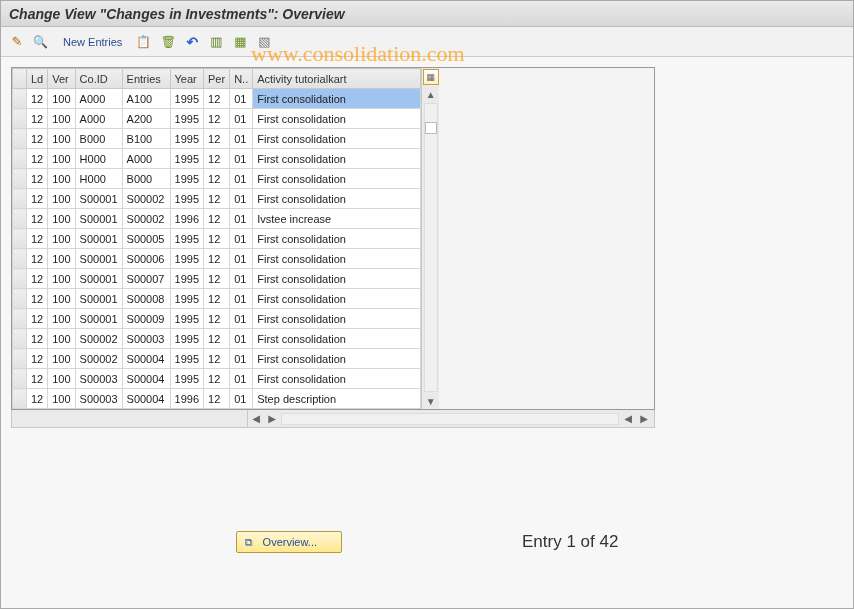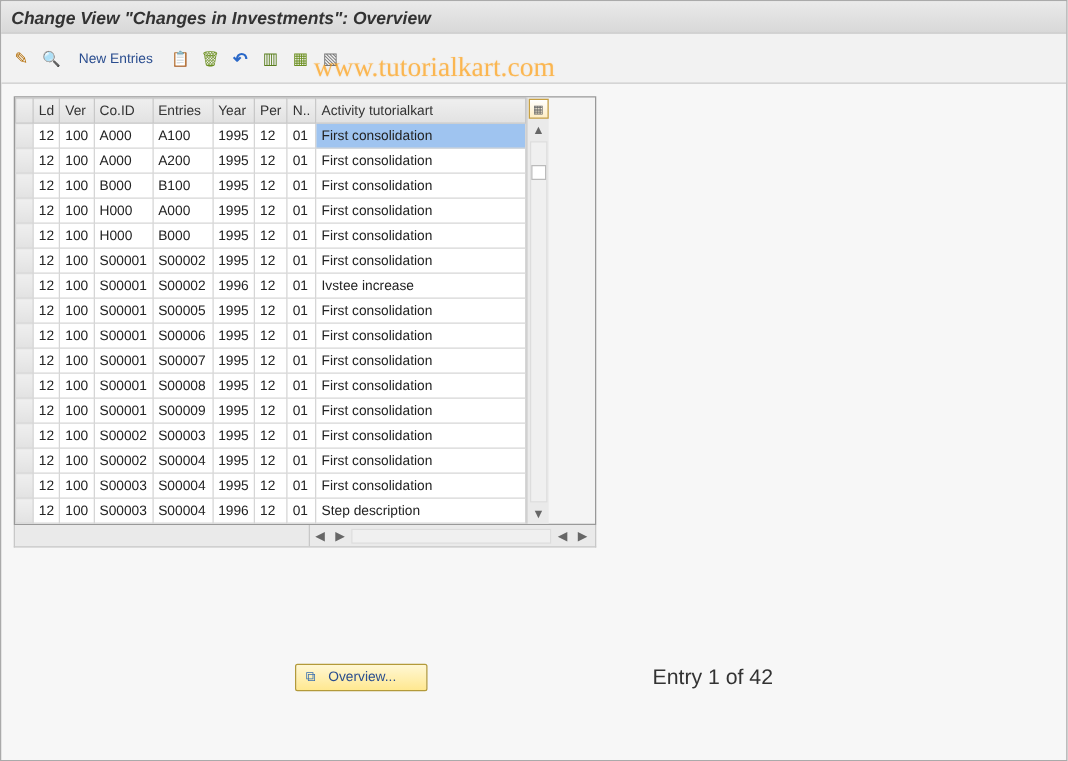--- a/index.html
+++ b/index.html
@@ -19,21 +19,21 @@
     height: 26px;
     display: flex;
     align-items: center;
     padding: 0 8px;
     font-weight: bold;
     font-style: italic;
     font-size: 14px;
     color: #333;
   }
   .toolbar {
-    height: 40px;
+    height: 30px;
     background: #f2f2f2;
     border-bottom: 1px solid #ccc;
     display: flex;
     align-items: center;
     padding: 0 6px;
     gap: 4px;
   }
   .tb-btn {
     width: 20px; height: 20px;
     display: inline-flex; align-items: center; justify-content: center;
@@ -53,21 +53,21 @@
   .icon-undo::before{ content:"↶"; color:#2a68c8; font-size:14px; font-weight:bold;}
   .icon-select::before{ content:"▥"; color:#5a7f1f; font-size:13px;}
   .icon-selectall::before{ content:"▦"; color:#6b8f1f; font-size:13px;}
   .icon-deselect::before{ content:"▧"; color:#777; font-size:13px;}
 
   .content {
     padding: 10px;
     position: relative;
   }
   .grid-wrap {
-    width: 466px;
+    width: 644px;
     position: relative;
   }
   .grid-outer {
     border: 1px solid #999;
     background: #f4f4f4;
     display: flex;
   }
   .grid-main {
     flex: 0 0 auto;
   }
@@ -197,21 +197,21 @@
   <span class="tb-btn icon-glasses"></span>
   <span class="tb-label">New Entries</span>
   <span class="tb-btn icon-copy"></span>
   <span class="tb-btn icon-tabledel"></span>
   <span class="tb-btn icon-undo"></span>
   <span class="tb-btn icon-select"></span>
   <span class="tb-btn icon-selectall"></span>
   <span class="tb-btn icon-deselect"></span>
 </div>
 
-<div class="watermark">www.tutorialkart.com</div>
+<div class="watermark">www.consolidation.com</div>
 
 <div class="content">
   <div class="grid-wrap">
     <div class="grid-outer">
       <div class="grid-main">
         <table class="grid">
           <thead>
             <tr>
               <th class="selhead"></th>
               <th>Ld</th>

